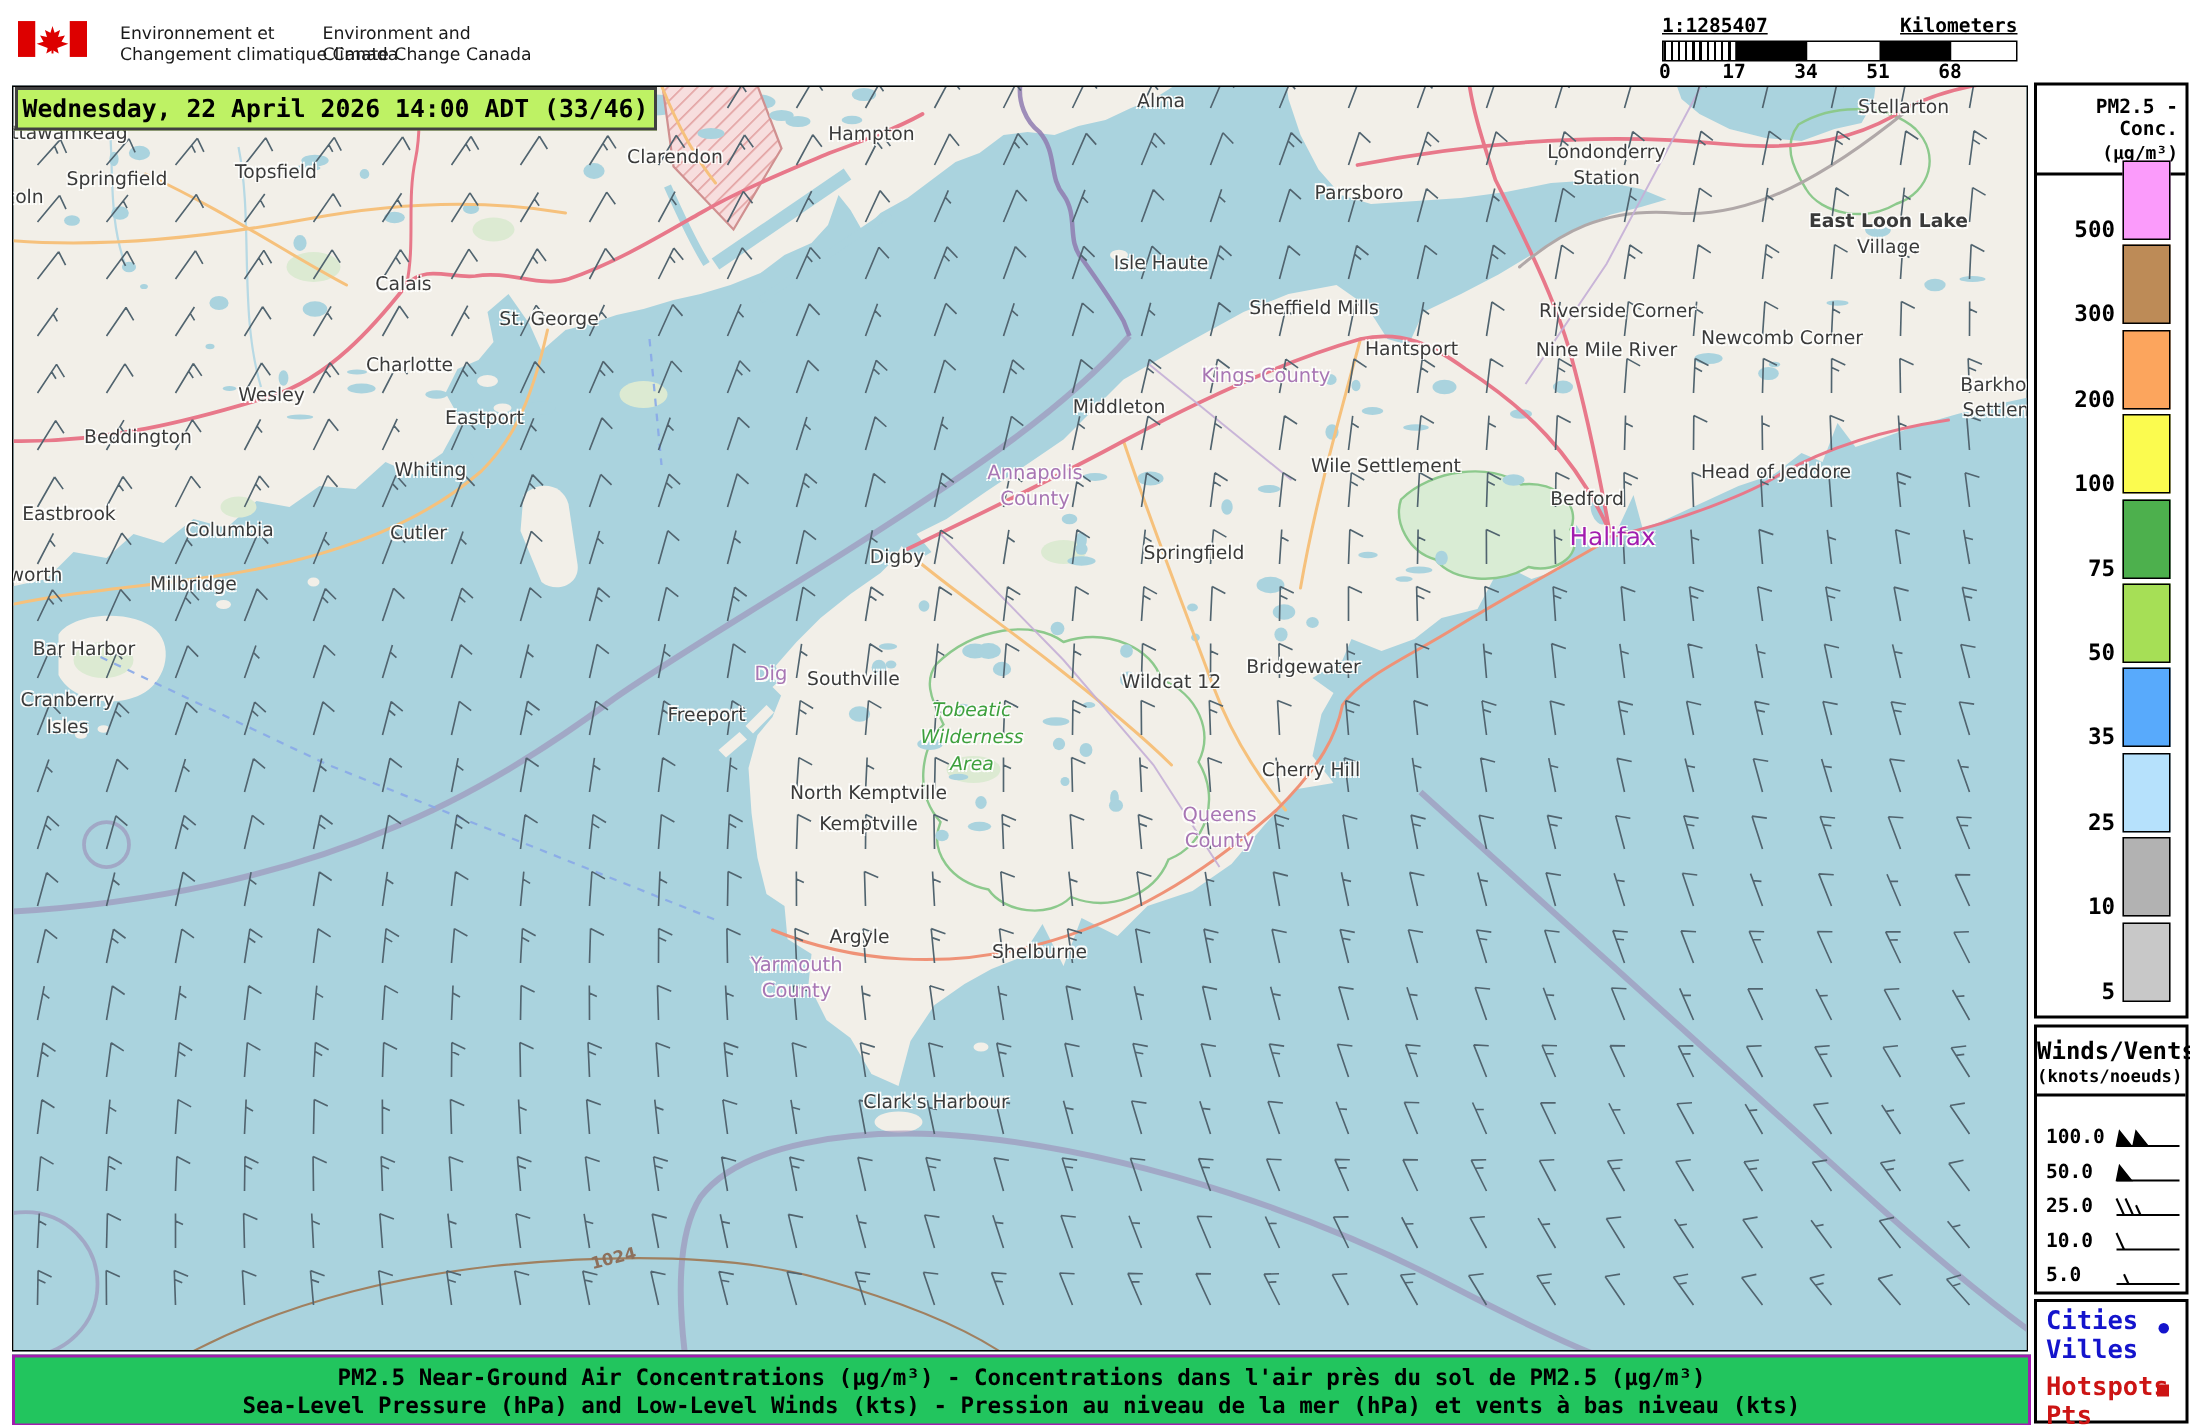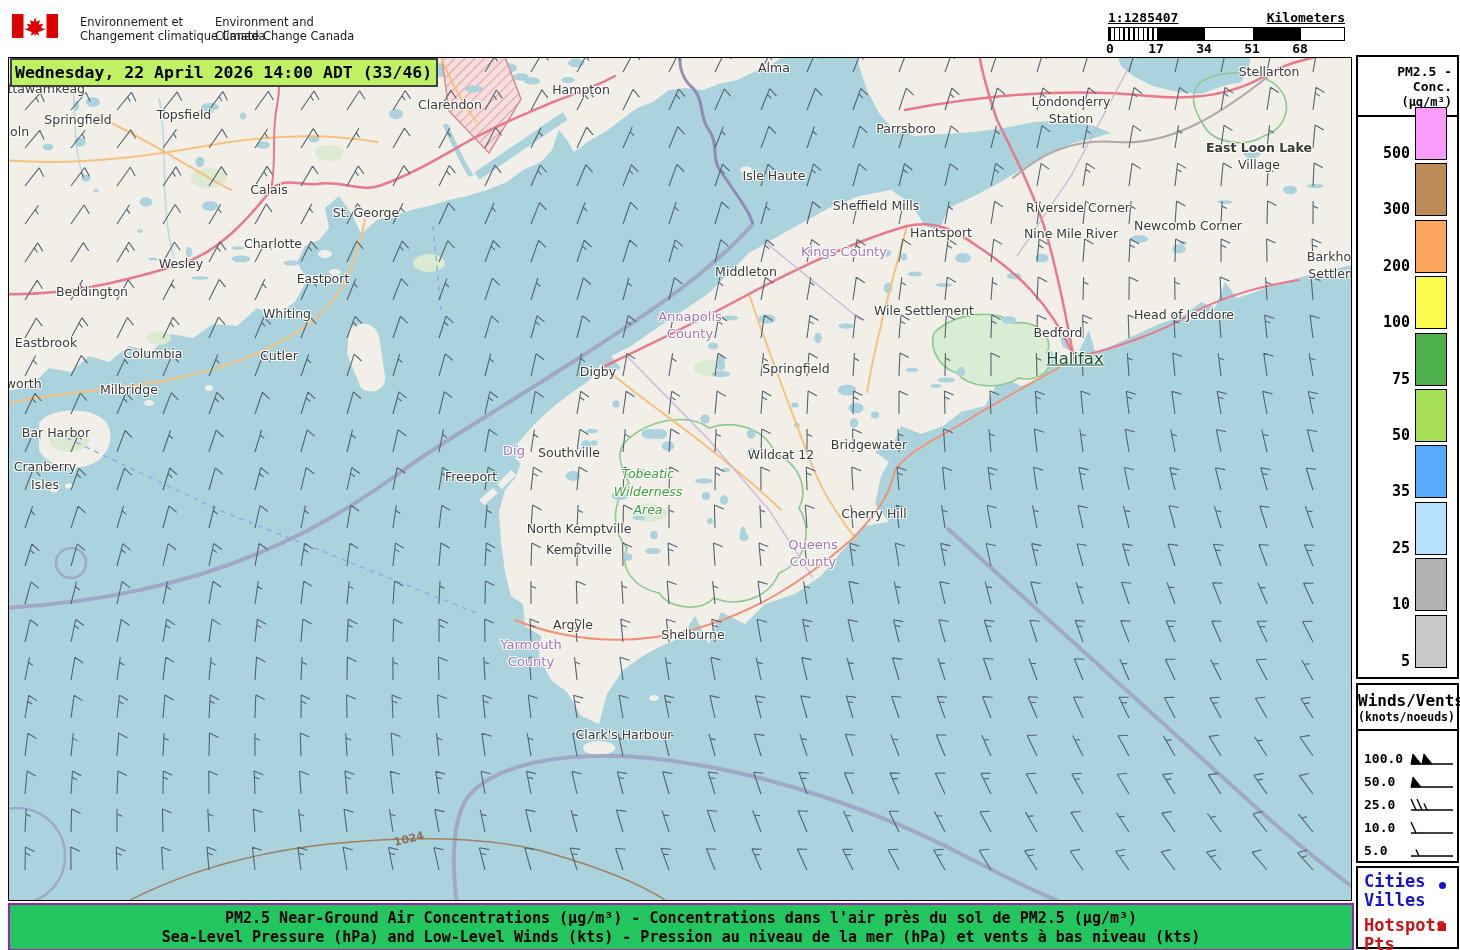--- a/index.html
+++ b/index.html
@@ -30,21 +30,21 @@
   .map{position:absolute;left:8px;top:57px;width:1342px;height:842px;border:1px solid #000;
     background:#aad3de;overflow:hidden;}
   .map svg.base{position:absolute;left:0;top:0;}
   .stamp{position:absolute;left:1px;top:0px;width:424px;height:25px;border:2px solid #404040;
     background:#bef264;z-index:30;display:flex;align-items:center;}
   .stamp span{font-family:"DejaVu Sans Mono",monospace;font-weight:bold;font-size:16.5px;
     white-space:nowrap;padding-left:3px;}
   .map-label{position:absolute;transform:translate(-50%,-50%);white-space:nowrap;z-index:20;
     font-size:12.5px;color:#3a3a3a;
     text-shadow:-1px -1px 0 #fdfdfb,1px -1px 0 #fdfdfb,-1px 1px 0 #fdfdfb,1px 1px 0 #fdfdfb;}
-  .map-label.city-lg{font-size:16.5px;color:#14532d;text-decoration:underline;}
+  .map-label.city-lg{font-size:16.5px;color:#a21caf;}
   .map-label.county{color:#a876b4;font-size:13px;}
   .map-label.park{color:#3da03d;font-style:italic;font-size:12.5px;}
   .map-label.isobar{color:#8d705c;font-size:11px;font-weight:bold;
     text-shadow:none;}
   
   .box{position:absolute;border:2px solid #000;background:#fff;
     font-family:"DejaVu Sans Mono",monospace;font-weight:bold;}
   .pm25{left:1356px;top:55px;width:99px;height:620px;}
   .pm25 .t1{display:block;text-align:right;padding:7px 5px 0 0;font-size:13px;}
   .pm25 .t2{display:block;text-align:right;padding:1px 5px 0 0;font-size:12px;}

